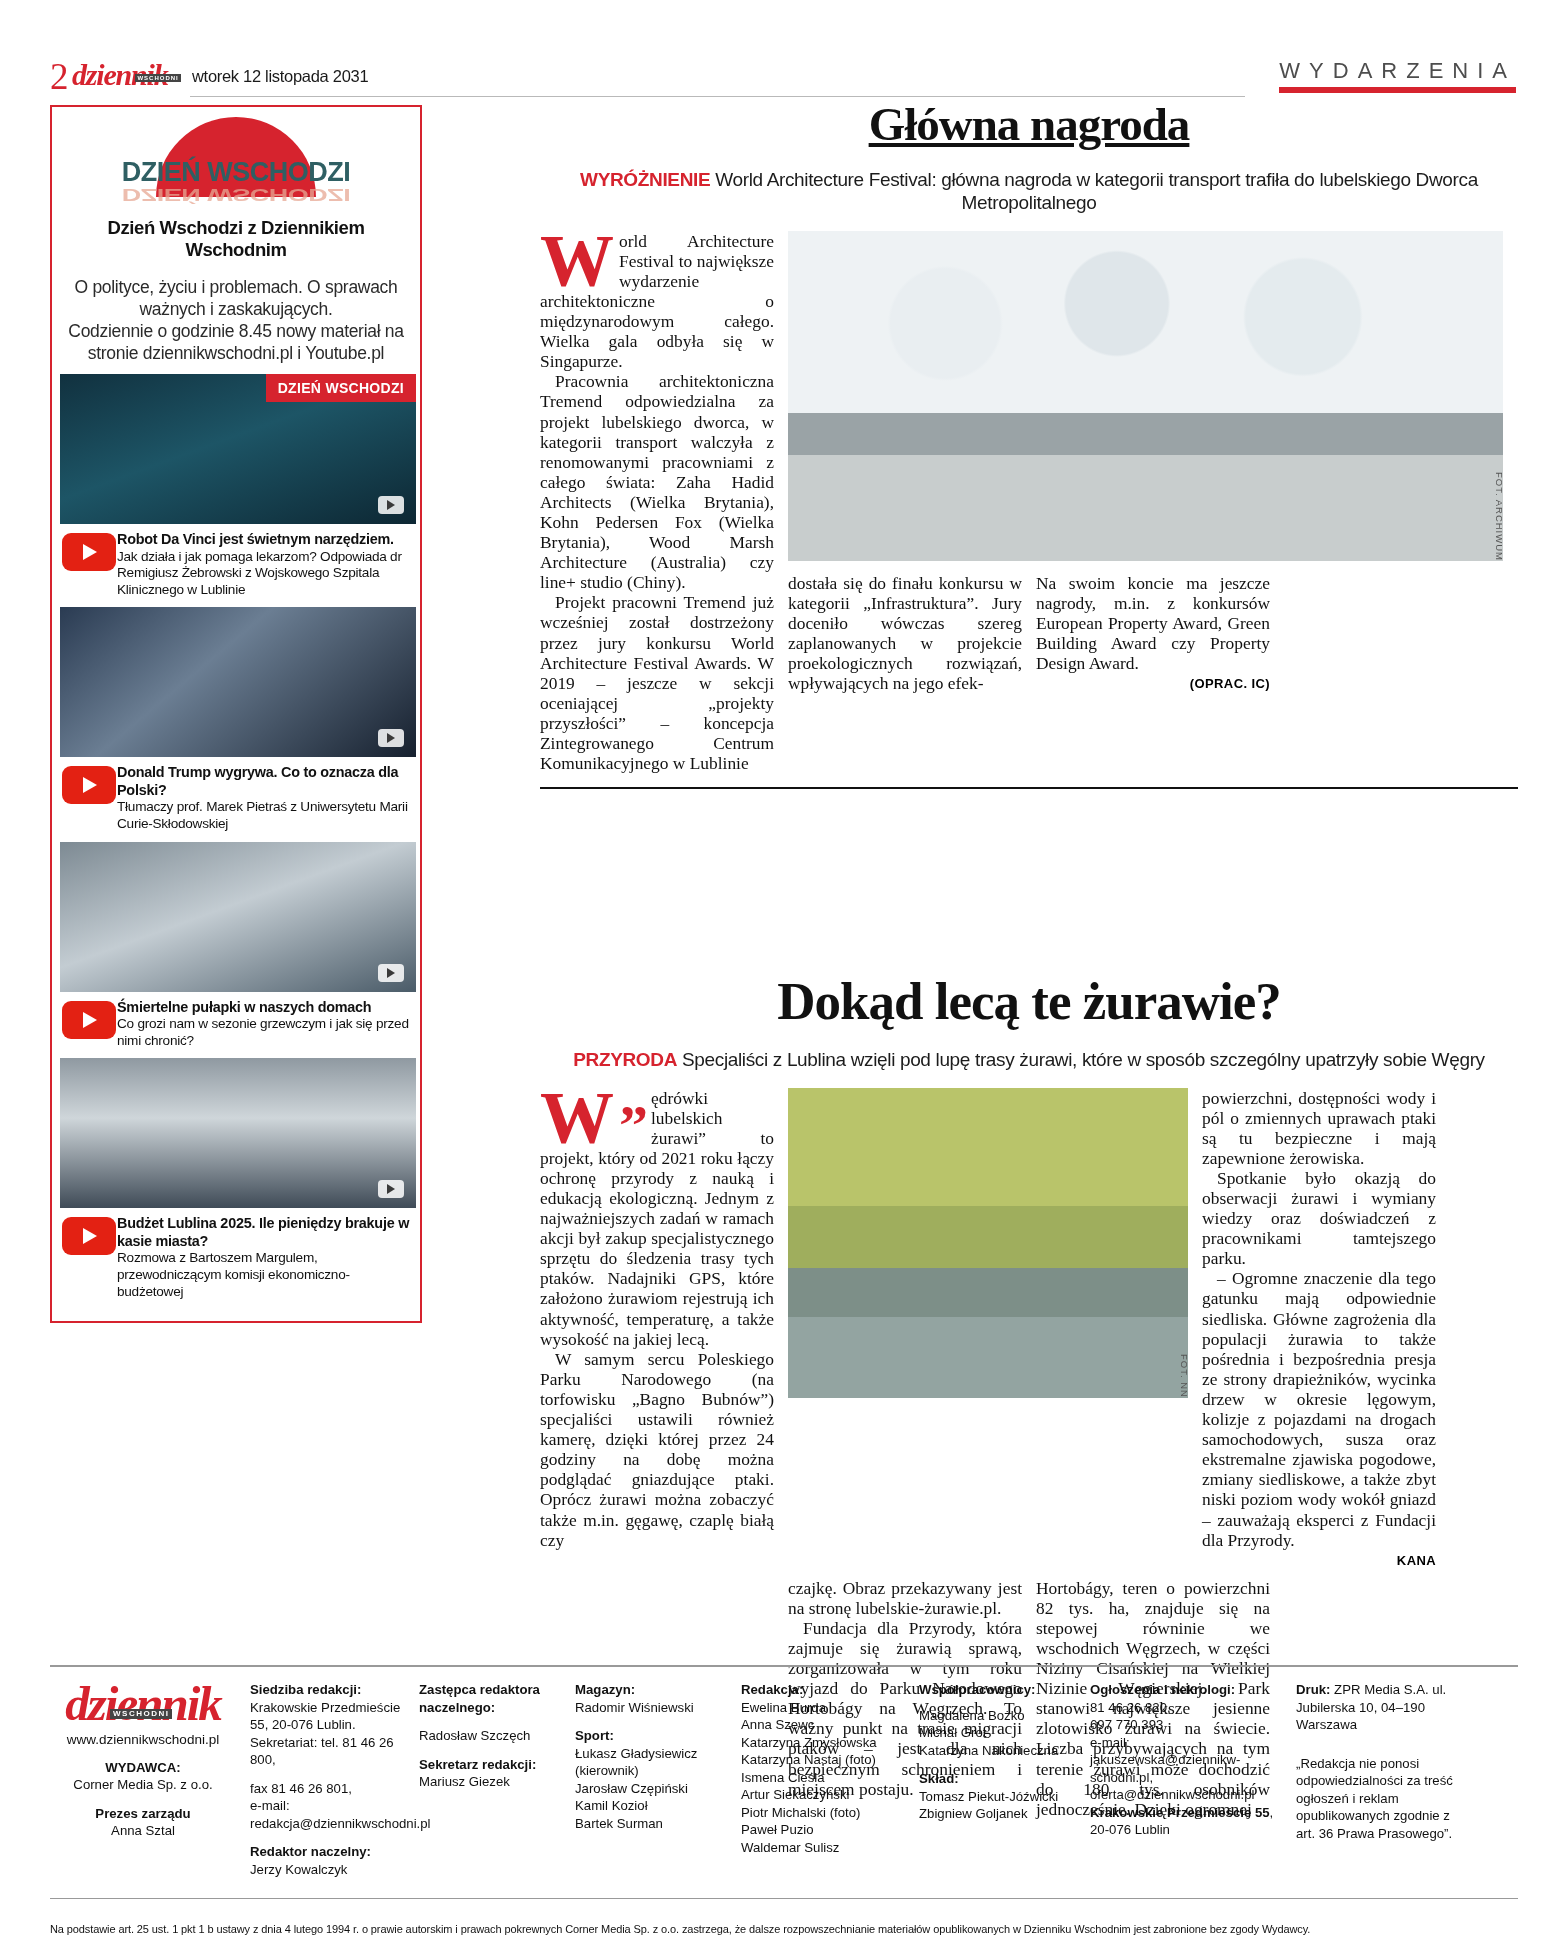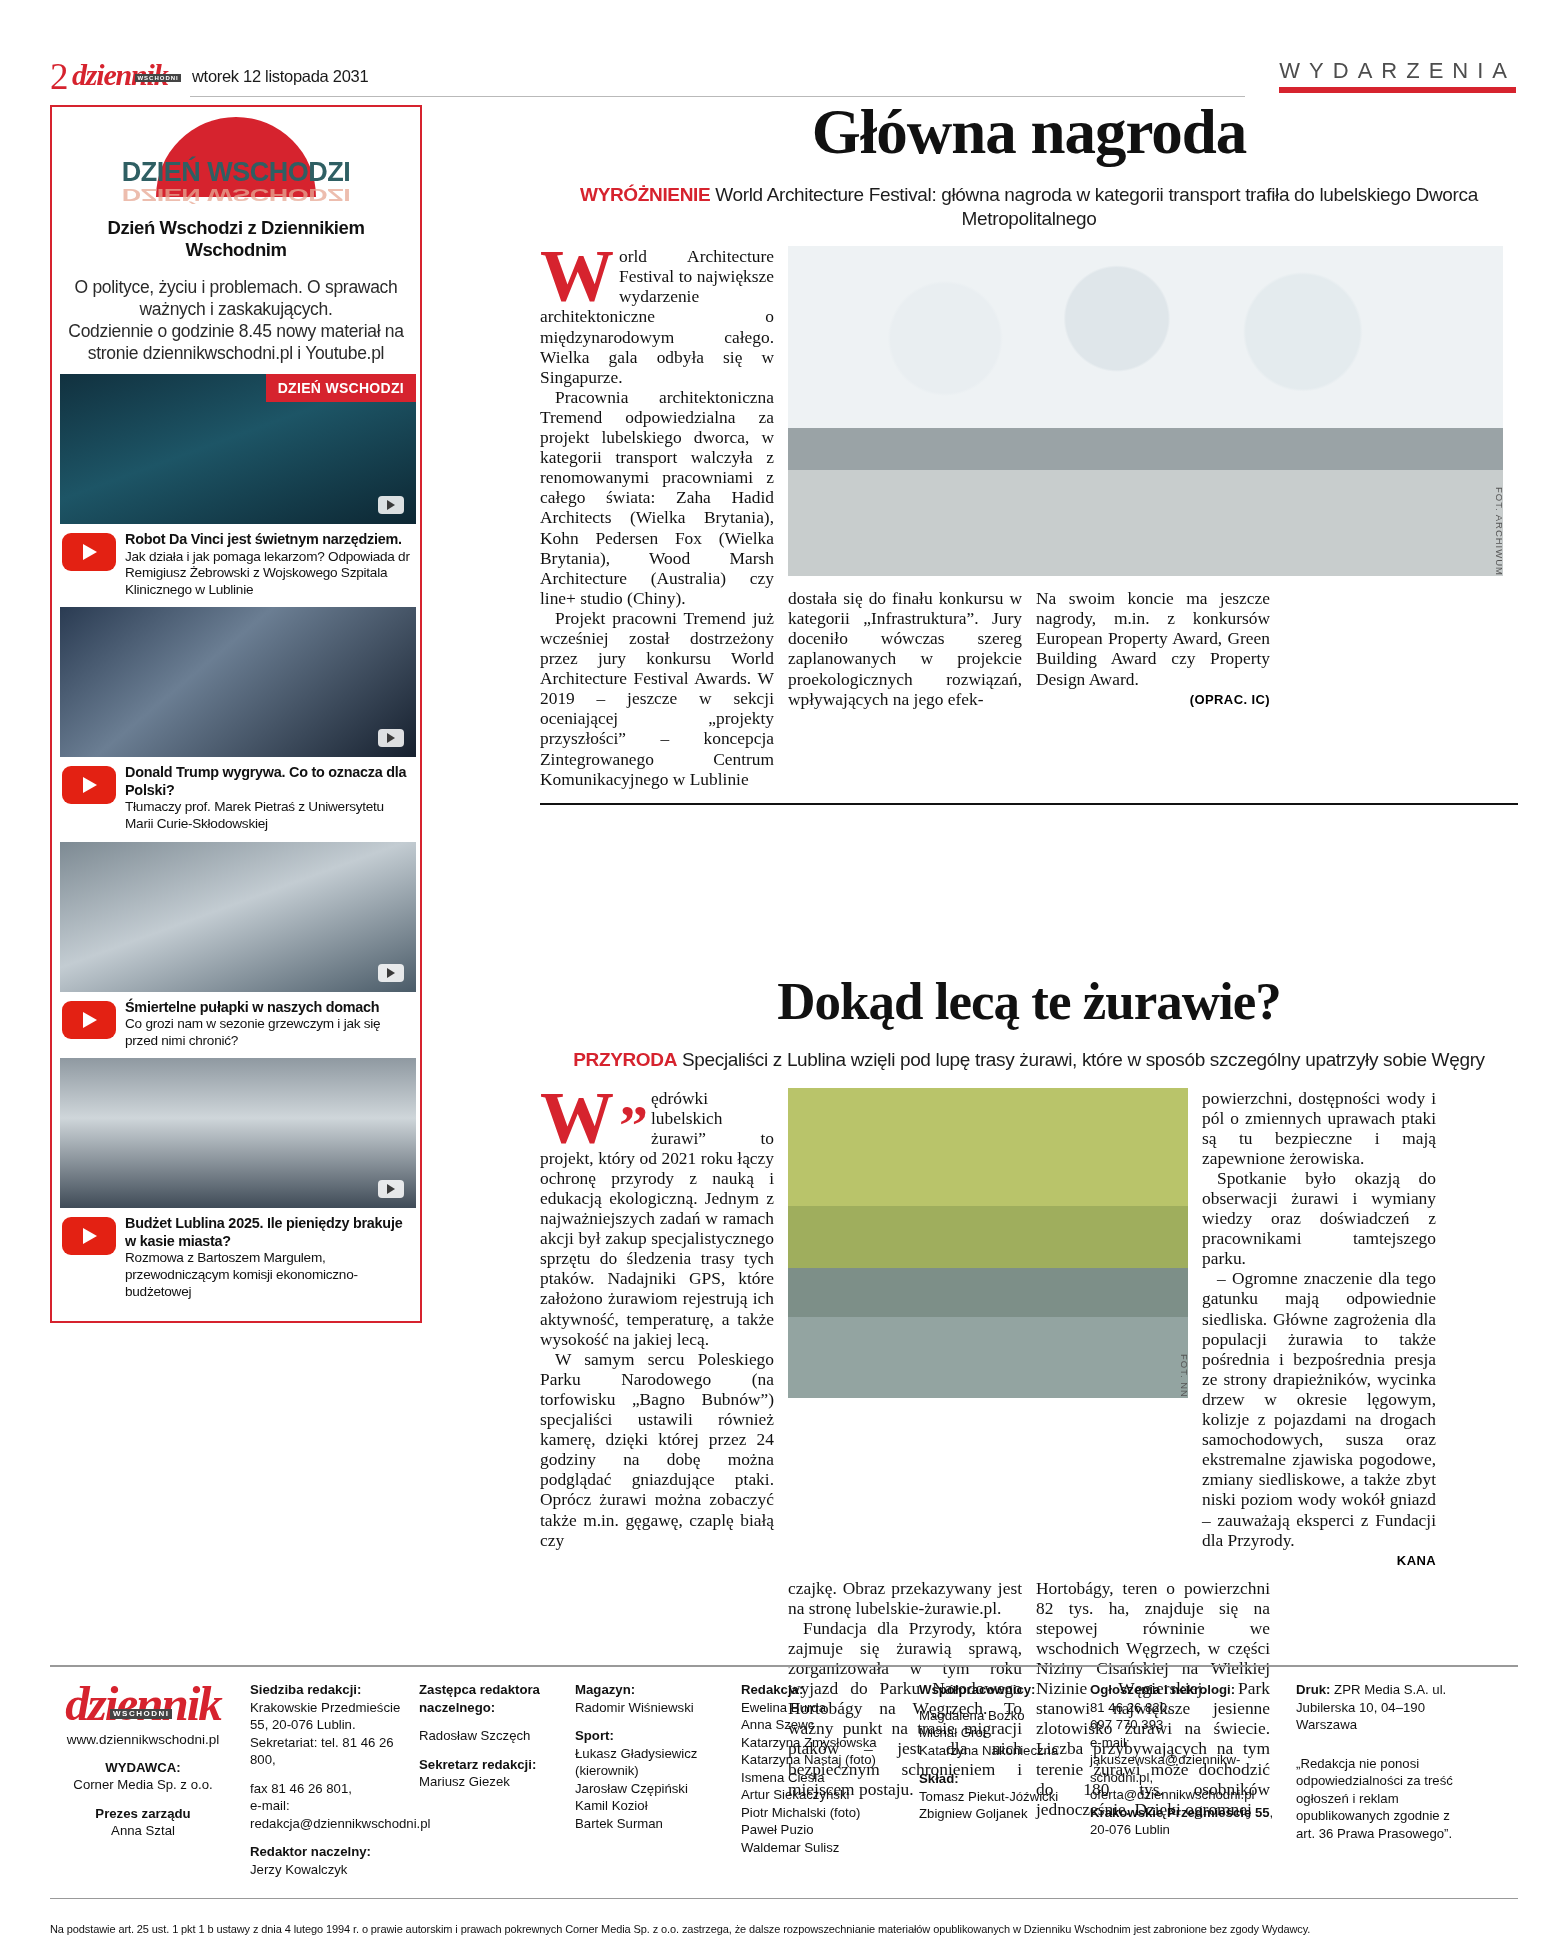--- a/index.html
+++ b/index.html
@@ -45,31 +45,31 @@
   .thumbs{margin:10px 8px 0;}
   .thumb-wrap{position:relative;margin-bottom:0;}
   .thumb{position:relative;width:356px;height:150px;overflow:hidden;}
   .thumb .ph{position:absolute;inset:0;}
   .badge{position:absolute;right:0;top:0;background:#d6232e;color:#fff;
     font-size:14px;font-weight:bold;padding:6px 12px;letter-spacing:.3px;}
   .playsmall{position:absolute;right:12px;bottom:10px;width:26px;height:18px;
     background:rgba(255,255,255,.85);border-radius:4px;}
   .playsmall:after{content:"";position:absolute;left:9px;top:4px;
     border-left:8px solid #3a3a3a;border-top:5px solid transparent;border-bottom:5px solid transparent;}
-  .cap{display:flex;gap:9px;padding:7px 2px 9px 2px;align-items:flex-start;}
+  .cap{display:flex;gap:1px;padding:7px 2px 9px 2px;align-items:flex-start;}
   .yt{flex:0 0 auto;width:54px;height:38px;background:#e32113;border-radius:9px;position:relative;margin-top:2px;}
   .yt:after{content:"";position:absolute;left:21px;top:11px;
     border-left:14px solid #fff;border-top:8px solid transparent;border-bottom:8px solid transparent;}
   .cap-txt{font-size:13.6px;line-height:1.22;color:#111;letter-spacing:-0.25px;}
   .cap-txt b{font-size:14.4px;display:block;}
 
   
   .art1{position:absolute;left:540px;top:102px;width:978px;}
-  .hl1{font-family:"Liberation Serif",serif;font-weight:bold;font-size:63px;
-    line-height:.97;text-align:center;color:#111;letter-spacing:-1px;margin:0;}
+  .hl1{font-family:"Liberation Serif",serif;font-weight:bold;font-size:47px;
+    line-height:.97;text-align:center;color:#111;letter-spacing:-1px;margin:0;text-decoration:underline;}
   .lead{margin:20px 18px 0;text-align:center;font-size:19px;line-height:1.24;
     color:#1c1c1c;letter-spacing:-0.35px;}
   .lead .kicker{color:#d6232e;font-weight:bold;}
 
   .cols{display:flex;gap:14px;margin-top:16px;}
   .col{width:234px;}
   .body-txt{font-family:"Liberation Serif",serif;font-size:17.4px;line-height:1.155;
     text-align:justify;color:#111;margin:0;text-indent:15px;hyphens:auto;}
   .body-txt.noind{text-indent:0;}
   .dropcap{float:left;font-family:"Liberation Serif",serif;font-weight:bold;

